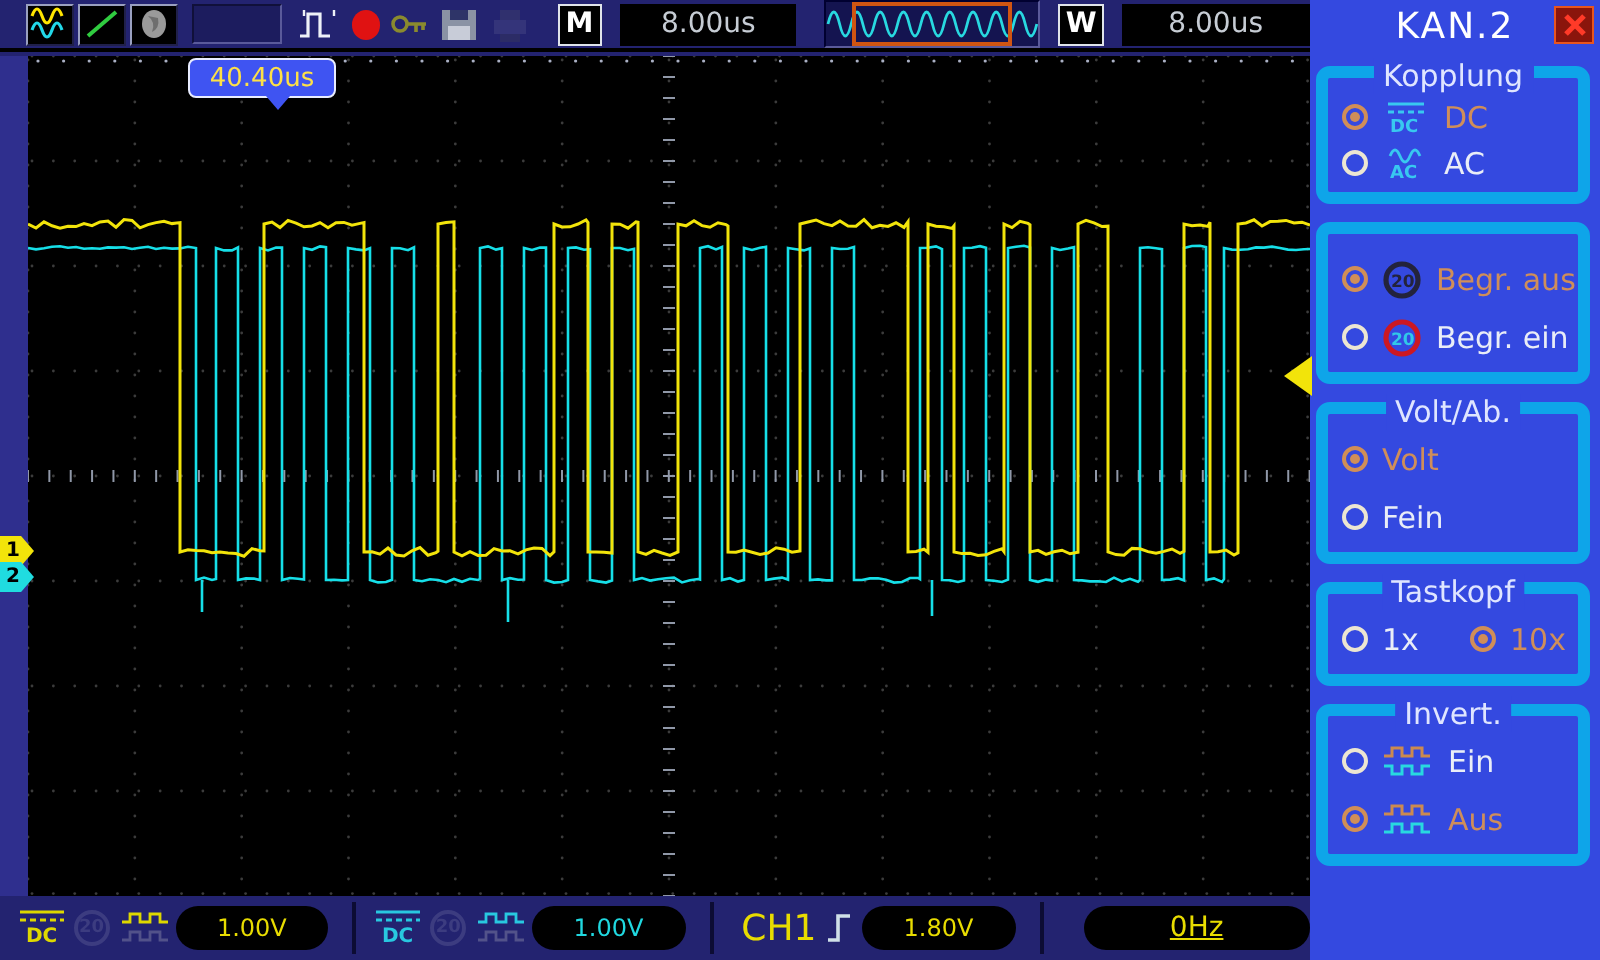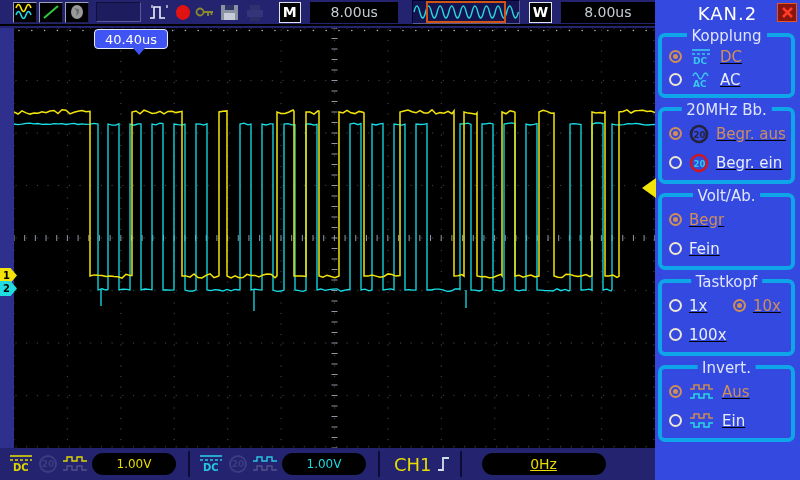--- a/index.html
+++ b/index.html
@@ -22,39 +22,39 @@
   .pill.t2{width:98px;margin-left:9px;}
   .thumb{width:106px;height:22px;background:#141450;border:1px solid;border-color:#000030 #5a5a9a #5a5a9a #000030;
          position:relative;margin:0 5px;}
   .selrect{position:absolute;left:13px;top:0;width:80px;height:100%;border:2px solid #d05512;box-sizing:border-box;}
   
   .sidebar{position:absolute;left:655px;top:0;width:145px;height:480px;background:#3449e0;box-sizing:border-box;}
   .sbheader{height:26px;position:relative;display:flex;align-items:center;justify-content:center;}
   .sbtitle{color:#fff;font-size:18px;letter-spacing:1px;}
   .closebtn{position:absolute;right:3px;top:3px;width:20px;height:19px;background:#8a150c;
             border:1px solid #e85520;display:flex;align-items:center;justify-content:center;box-sizing:border-box;}
-  .section{position:relative;border:4px solid #0ea5e9;border-radius:7px;margin:9px 5px 0 3px;
-           padding:8px 0 3px 0;text-decoration:underline;}
+  .section{position:relative;border:6px solid #0ea5e9;border-radius:7px;margin:9px 5px 0 3px;
+           padding:8px 0 3px 0;}
   .section.first{margin-top:7px;}
   .stitle{position:absolute;top:-10px;left:50%;transform:translateX(-50%);background:#3449e0;
           padding:0 5px;color:#dfe5ff;font-size:15px;white-space:nowrap;}
   .srow{display:flex;align-items:center;gap:7px;height:23px;padding-left:7px;}
   .section.wide .srow{height:29px;}
   .radio{width:9px;height:9px;border:2px solid #ece6d2;border-radius:50%;position:relative;flex:0 0 auto;}
   .srow.sel .radio{border-color:#d08e58;}
   .srow.sel .radio::after{content:'';position:absolute;left:2px;top:2px;width:5px;height:5px;
                           background:#d08e58;border-radius:50%;}
   .rlabel{color:#e9edf7;font-size:15px;}
   .srow.sel .rlabel{color:#cf8e5a;}
   .tkgrid{display:grid;grid-template-columns:64px 1fr;}
   
   .leftstrip{position:absolute;left:0;top:28px;width:14px;height:420px;background:#2f2f8e;}
   .screen{position:absolute;left:14px;top:28px;width:641px;height:420px;background:#000;}
   .delaytip{position:absolute;left:80px;top:1px;width:72px;height:18px;background:#3f54f2;
-            border:1px solid #e8ecff;border-radius:4px;color:#ffffff;font-size:13px;
+            border:1px solid #e8ecff;border-radius:4px;color:#fde047;font-size:13px;
             display:flex;align-items:center;justify-content:center;z-index:8;}
   .delaytip::after{content:'';position:absolute;left:38px;top:100%;width:0;height:0;
             border-left:6px solid transparent;border-right:6px solid transparent;border-top:7px solid #3f54f2;}
   .chmarker{position:absolute;width:17px;height:15px;font-size:10px;font-weight:bold;color:#000;
             display:flex;align-items:center;padding-left:3px;box-sizing:border-box;
             clip-path:polygon(0 0,62% 0,100% 50%,62% 100%,0 100%);}
   .mk1{left:0;top:268px;background:#f2e40a;z-index:6;}
   .mk2{left:0;top:281px;background:#20dce0;z-index:7;}
   .trigarrow{position:absolute;left:642px;top:178px;width:0;height:0;border-top:10px solid transparent;
              border-bottom:10px solid transparent;border-right:14px solid #f2e40a;z-index:5;}
@@ -160,21 +160,20 @@
         <span class="radio"></span>
         <svg width="24" height="17">
           <path d="M4,5 q2.5,-6 5,0 t5,0 t5,0" fill="none" stroke="#38c8f0" stroke-width="1.4"></path>
           <text x="4" y="16" font-size="9" font-weight="bold" fill="#38c8f0">AC</text>
         </svg>
         <span class="rlabel">AC</span>
       </div>
     </div>
 
     <div class="section wide">
-      <div class="stitle">20MHz Bb.</div>
       <div class="srow sel">
         <span class="radio"></span>
         <svg width="20" height="20">
           <circle cx="10" cy="10" r="8" fill="none" stroke="#23233c" stroke-width="2.6"></circle>
           <text x="4.5" y="13.5" font-size="8.5" font-weight="bold" fill="#23233c">20</text>
         </svg>
         <span class="rlabel">Begr. aus</span>
       </div>
       <div class="srow">
         <span class="radio"></span>
@@ -183,63 +182,59 @@
           <text x="4.5" y="13.5" font-size="8.5" font-weight="bold" fill="#30c8e8">20</text>
         </svg>
         <span class="rlabel">Begr. ein</span>
       </div>
     </div>
 
     <div class="section wide">
       <div class="stitle">Volt/Ab.</div>
       <div class="srow sel">
         <span class="radio"></span>
-        <span class="rlabel">Begr</span>
+        <span class="rlabel">Volt</span>
       </div>
       <div class="srow">
         <span class="radio"></span>
         <span class="rlabel">Fein</span>
       </div>
     </div>
 
     <div class="section wide">
       <div class="stitle">Tastkopf</div>
       <div class="tkgrid">
         <div class="srow">
           <span class="radio"></span>
           <span class="rlabel">1x</span>
         </div>
         <div class="srow sel">
           <span class="radio"></span>
           <span class="rlabel">10x</span>
         </div>
-        <div class="srow">
-          <span class="radio"></span>
-          <span class="rlabel">100x</span>
-        </div>
       </div>
     </div>
 
     <div class="section wide">
       <div class="stitle">Invert.</div>
+      <div class="srow">
+        <span class="radio"></span>
+        <svg width="26" height="19">
+          <path d="M1,7 h4 v-4 h5 v4 h5 v-4 h5 v4 h4" fill="none" stroke="#cc8a50" stroke-width="1.5"></path>
+          <path d="M1,12 h4 v4 h5 v-4 h5 v4 h5 v-4 h4" fill="none" stroke="#28d8e0" stroke-width="1.5"></path>
+        </svg>
+        <span class="rlabel">Ein</span>
+      </div>
       <div class="srow sel">
         <span class="radio"></span>
         <svg width="26" height="19">
           <path d="M1,7 h4 v-4 h5 v4 h5 v-4 h5 v4 h4" fill="none" stroke="#cc8a50" stroke-width="1.5"></path>
           <path d="M1,16 h4 v-4 h5 v4 h5 v-4 h5 v4 h4" fill="none" stroke="#28d8e0" stroke-width="1.5"></path>
         </svg>
         <span class="rlabel">Aus</span>
-      </div>
-      <div class="srow">
-        <span class="radio"></span>
-        <svg width="26" height="19">
-          <path d="M1,7 h4 v-4 h5 v4 h5 v-4 h5 v4 h4" fill="none" stroke="#cc8a50" stroke-width="1.5"></path>
-          <path d="M1,12 h4 v4 h5 v-4 h5 v4 h5 v-4 h4" fill="none" stroke="#28d8e0" stroke-width="1.5"></path>
-        </svg>
-        <span class="rlabel">Ein</span>
       </div>
     </div>
   </div>
 
   <div class="leftstrip"></div>
   <div class="screen">
     <svg id="scope-svg" width="641" height="420">
         <circle cx="0" cy="2" r="0.7" fill="#3c3c3c"></circle>
         <circle cx="0" cy="12.5" r="0.7" fill="#3c3c3c"></circle>
         <circle cx="0" cy="23" r="0.7" fill="#3c3c3c"></circle>
@@ -1486,16 +1481,17 @@
     <svg width="26" height="18">
       <path d="M1,6 h4 v-4 h5 v4 h5 v-4 h5 v4 h5" fill="none" stroke="#28c8e0" stroke-width="1.4"></path>
       <path d="M1,15 h4 v-4 h5 v4 h5 v-4 h5 v4 h5" fill="none" stroke="#52528a" stroke-width="1.4"></path>
     </svg>
     <div class="vpill ctext">1.00V</div>
     <div class="bdiv"></div>
     <span class="trgsrc">CH1</span>
     <svg width="16" height="22">
       <path d="M2,17 h5 V5 h6" fill="none" stroke="#cfe0e8" stroke-width="1.8"></path>
     </svg>
+    <div class="vpill ytext">1.80V</div>
     <div class="bdiv"></div>
     <div class="freqpill">0Hz</div>
   </div>
 </div>
 
 </body></html>

